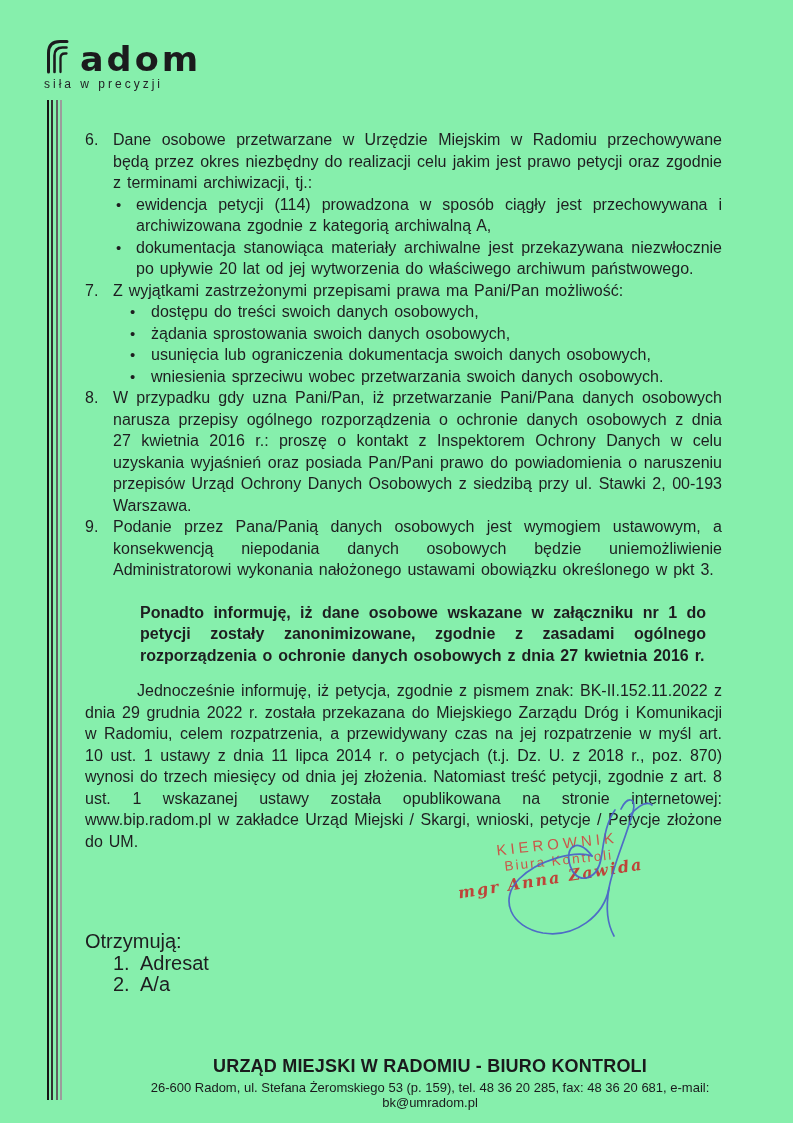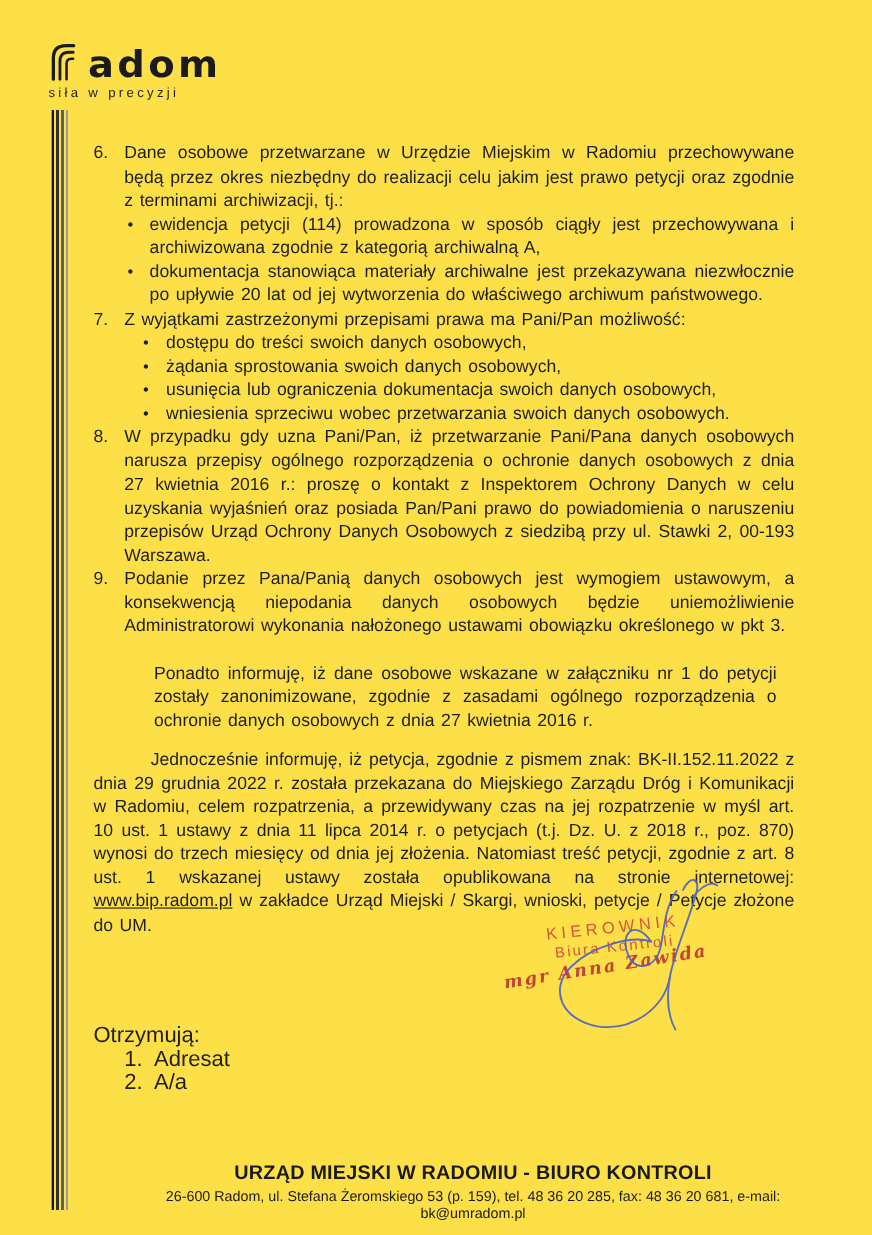--- a/index.html
+++ b/index.html
@@ -1,17 +1,17 @@
 <!DOCTYPE html>
 <html lang="pl"><head>
 <meta charset="utf-8">
 <style>
   html,body { margin:0; padding:0; background:#ffffff; }
   .page {
-    position:relative; width:793px; height:1123px; background:#fde047;
+    position:relative; width:793px; height:1123px; background:#86efac;
     font-family:"Liberation Sans", sans-serif; color:#1e1e20; overflow:hidden;
   }
 
   
   .logo { position:absolute; left:44px; top:34px; }
   .logo-row { display:flex; align-items:flex-end; }
   .r-mark { width:36px; height:42px; display:block; }
   .logo-word {
     font-family:"DejaVu Sans", sans-serif; font-weight:bold;
     font-size:35px; line-height:34px; letter-spacing:3px; color:#1b1b1d;
@@ -37,23 +37,23 @@
     font-size:16px; line-height:21.5px; text-align:justify; word-spacing:1.5px;
   }
   .li { display:flex; }
   .li-num { flex:0 0 28px; }
   .li-body { flex:1; }
   .blist { }
   .b { display:flex; }
   .blist-6 .b-dot { flex:0 0 20px; padding-left:3px; }
   .blist-7 .b-dot { flex:0 0 21px; padding-left:17px; }
   .b-dot { font-size:15px; }
-  .p-ponadto { margin:21px 16px 0 55px; }
+  .p-ponadto { margin:21px 16px 0 55px;font-weight:bold; }
   .p-jedn { margin-top:14px; text-indent:52px; }
-  .link { text-decoration:underline; color:#1e1e20; cursor:pointer; }
+  .link { color:#1e1e20; cursor:pointer; }
 
   
   .sig-area { position:absolute; left:425px; top:793px; width:280px; height:155px; }
   .stamp {
     position:absolute; left:72px; top:42px; transform:rotate(-6deg);
     color:#cf4b40; text-align:center; opacity:.92; white-space:nowrap;
   }
   .stamp-l1 { font-size:15px; letter-spacing:4px; font-weight:500; }
   .stamp-l2 { font-size:13.5px; letter-spacing:2px; margin-top:1px; }
   .stamp-name {

